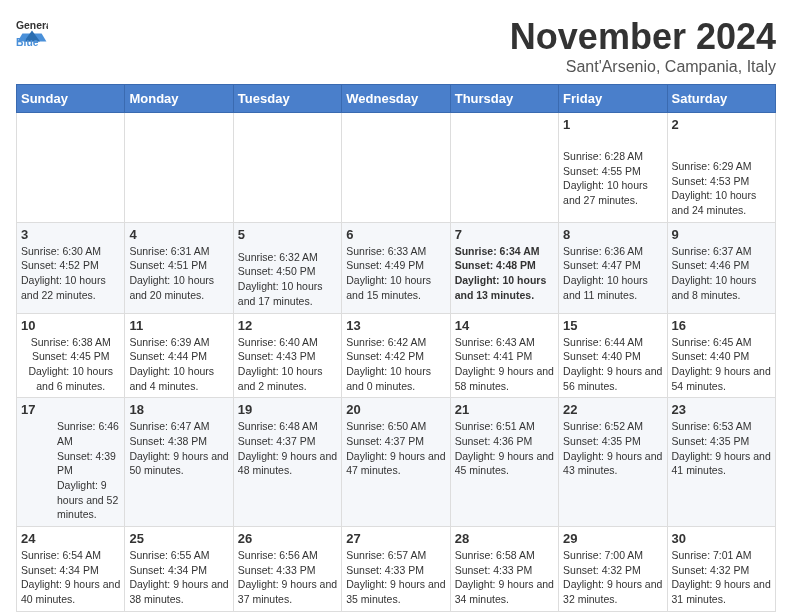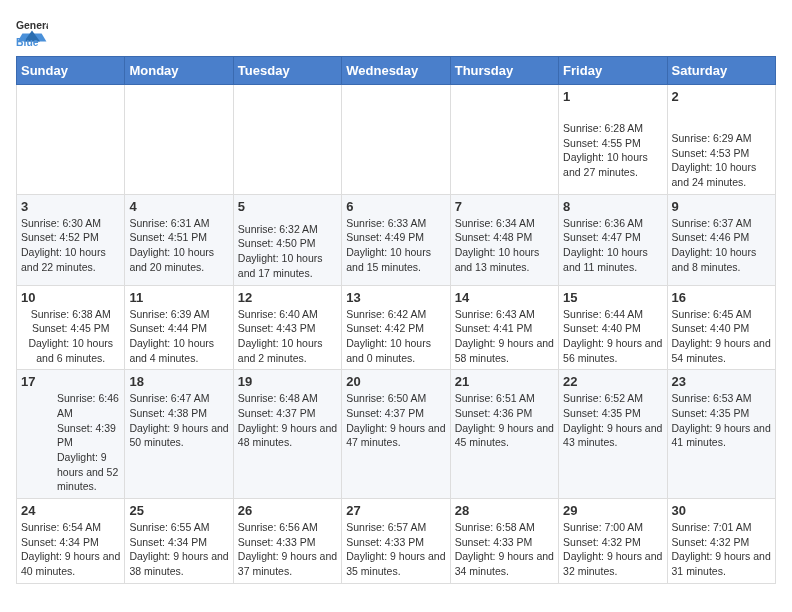--- a/index.html
+++ b/index.html
@@ -82,20 +82,24 @@
 
 <div class="header-area">
   <div class="logo">
     <svg class="logo-icon" viewBox="0 0 40 40" xmlns="http://www.w3.org/2000/svg">
       <text x="0" y="16" font-size="13" font-weight="bold" fill="#333">General</text>
       <polygon points="8,22 32,22 38,32 2,32" fill="#4a90d9"></polygon>
       <polygon points="20,18 30,32 10,32" fill="#2a6db0"></polygon>
       <text x="0" y="38" font-size="13" font-weight="bold" fill="#4a90d9">Blue</text>
     </svg>
   </div>
+  <div class="title-area">
+    <div class="month-title">November 2024</div>
+    <div class="location-title">Sant'Arsenio, Campania, Italy</div>
+  </div>
 </div>
 
 <table>
   <thead>
     <tr id="header-row">
     <th>Sunday</th>
         <th>Monday</th>
         <th>Tuesday</th>
         <th>Wednesday</th>
         <th>Thursday</th>
@@ -143,21 +147,21 @@
 Daylight: 10 hours and 17 minutes.</div>
         </td>
         <td>
           <span class="day-number">6</span>
           <div class="day-info" style="white-space: pre-line;">Sunrise: 6:33 AM
 Sunset: 4:49 PM
 Daylight: 10 hours and 15 minutes.</div>
         </td>
         <td>
           <span class="day-number">7</span>
-          <div class="day-info" style="white-space: pre-line;">Sunrise: 6:34 AM
+          <div class="day-info" style="white-space: pre-line; font-weight: bold;">Sunrise: 6:34 AM
 Sunset: 4:48 PM
 Daylight: 10 hours and 13 minutes.</div>
         </td>
         <td>
           <span class="day-number">8</span>
           <div class="day-info" style="white-space: pre-line;">Sunrise: 6:36 AM
 Sunset: 4:47 PM
 Daylight: 10 hours and 11 minutes.</div>
         </td>
         <td>

